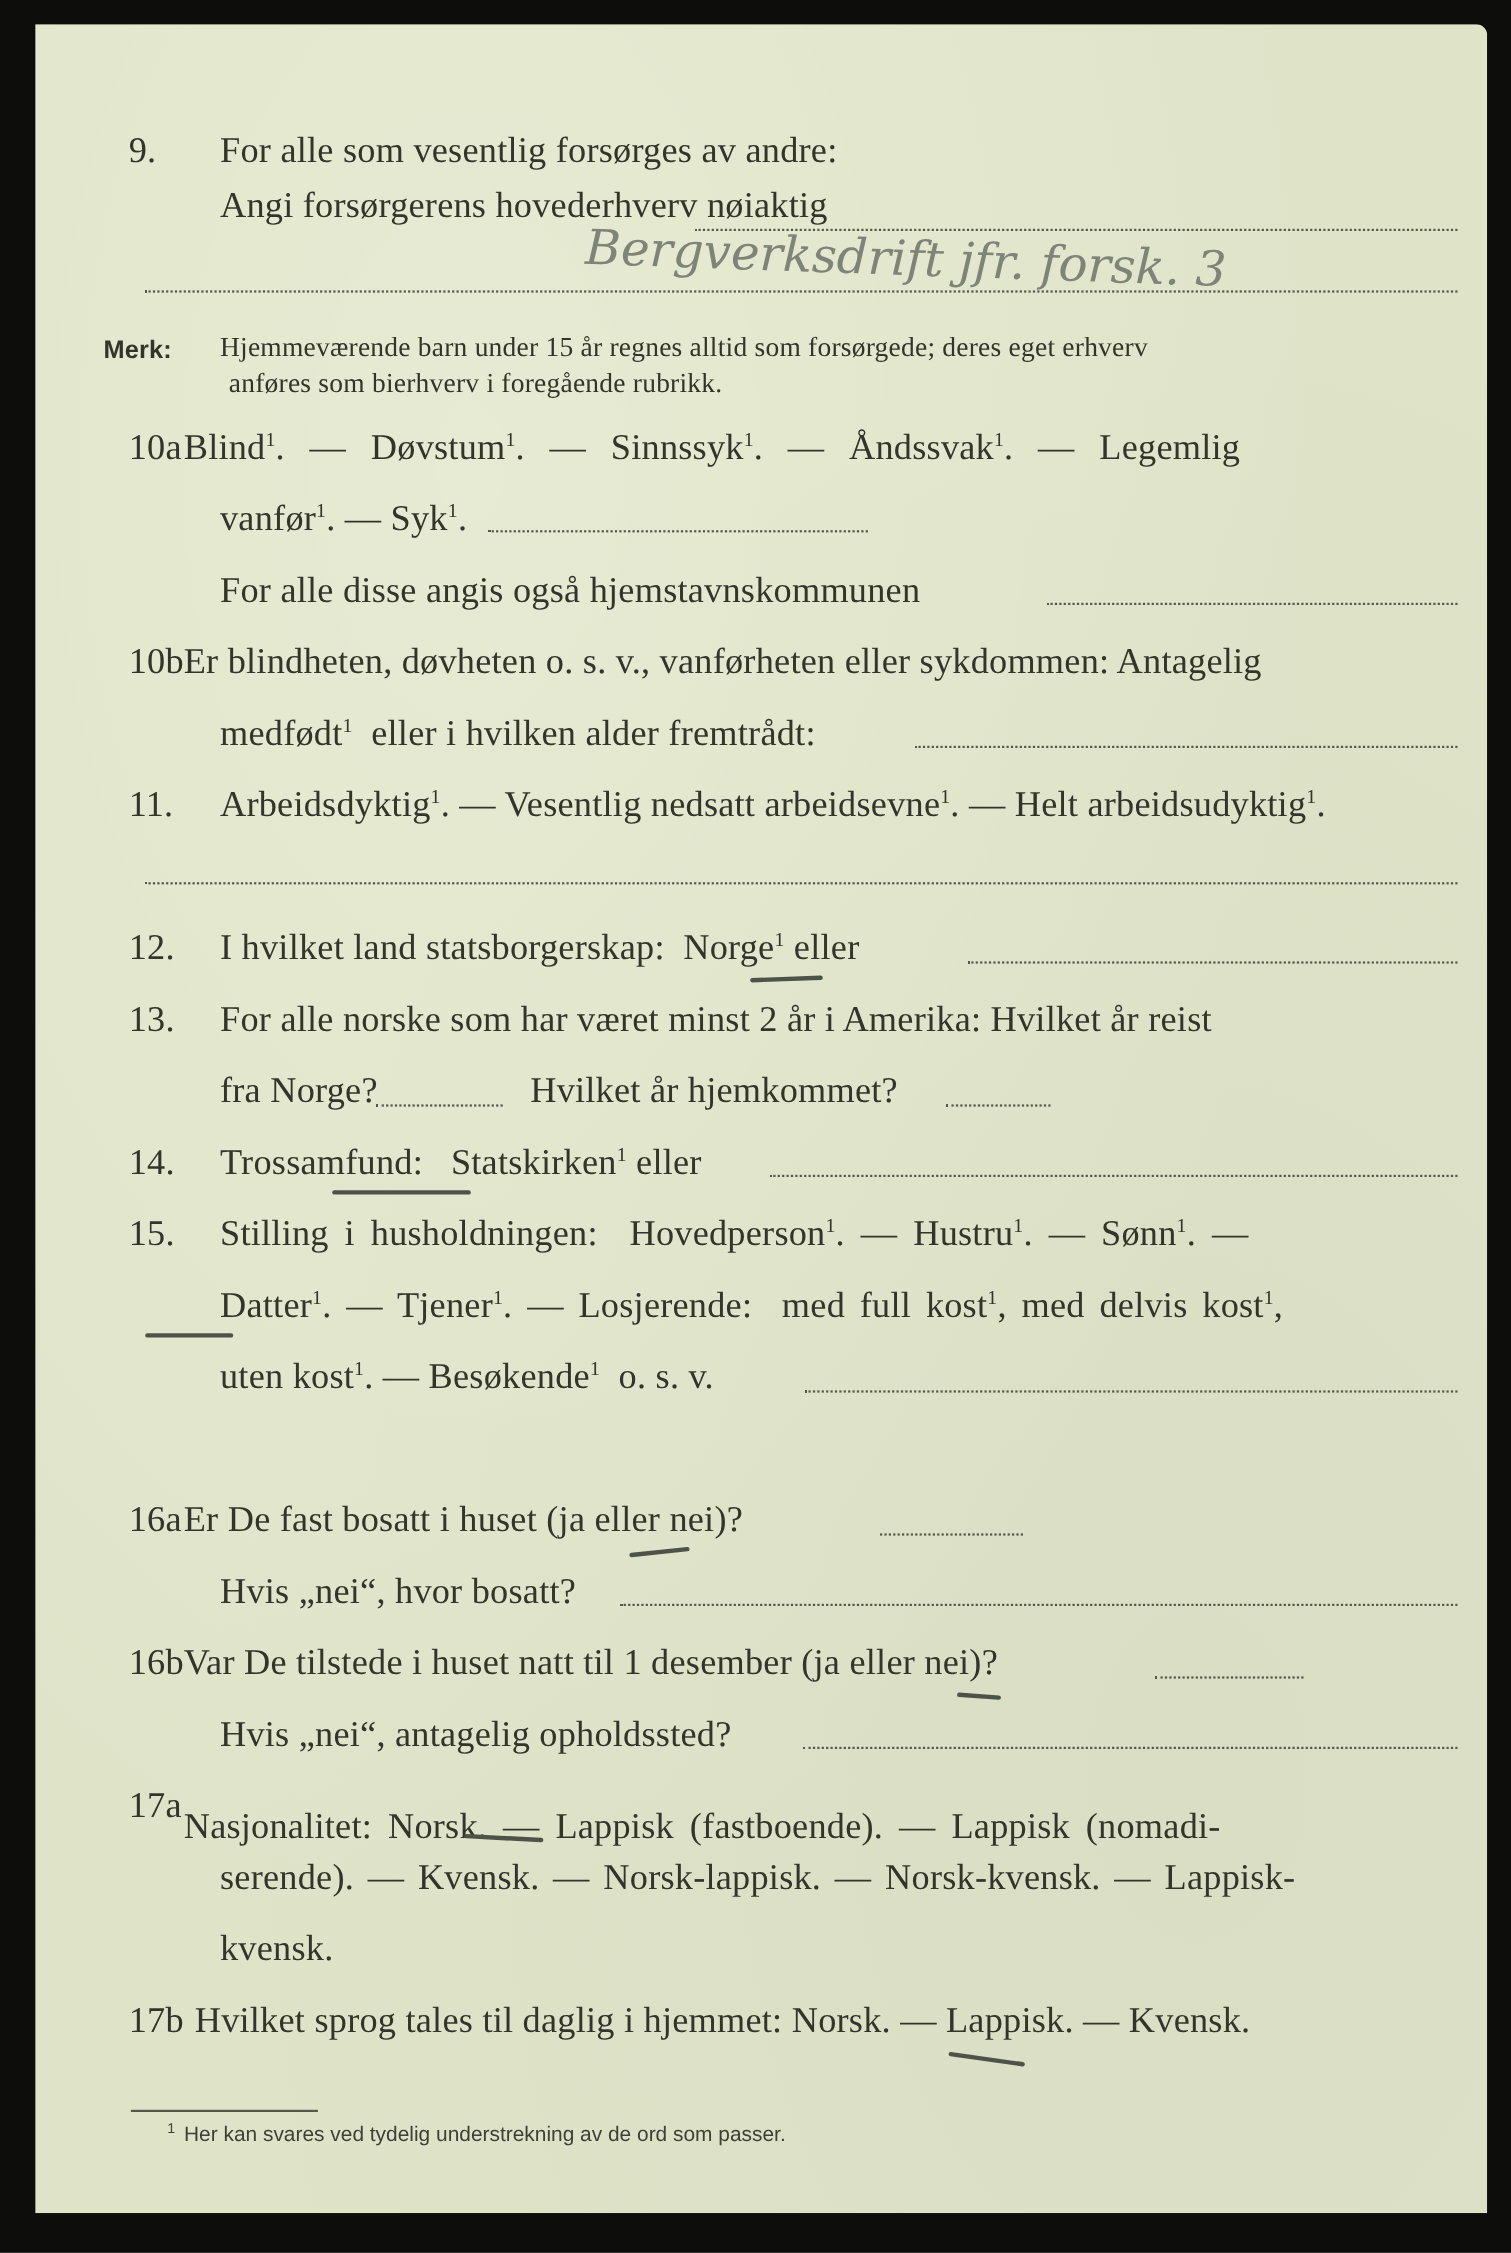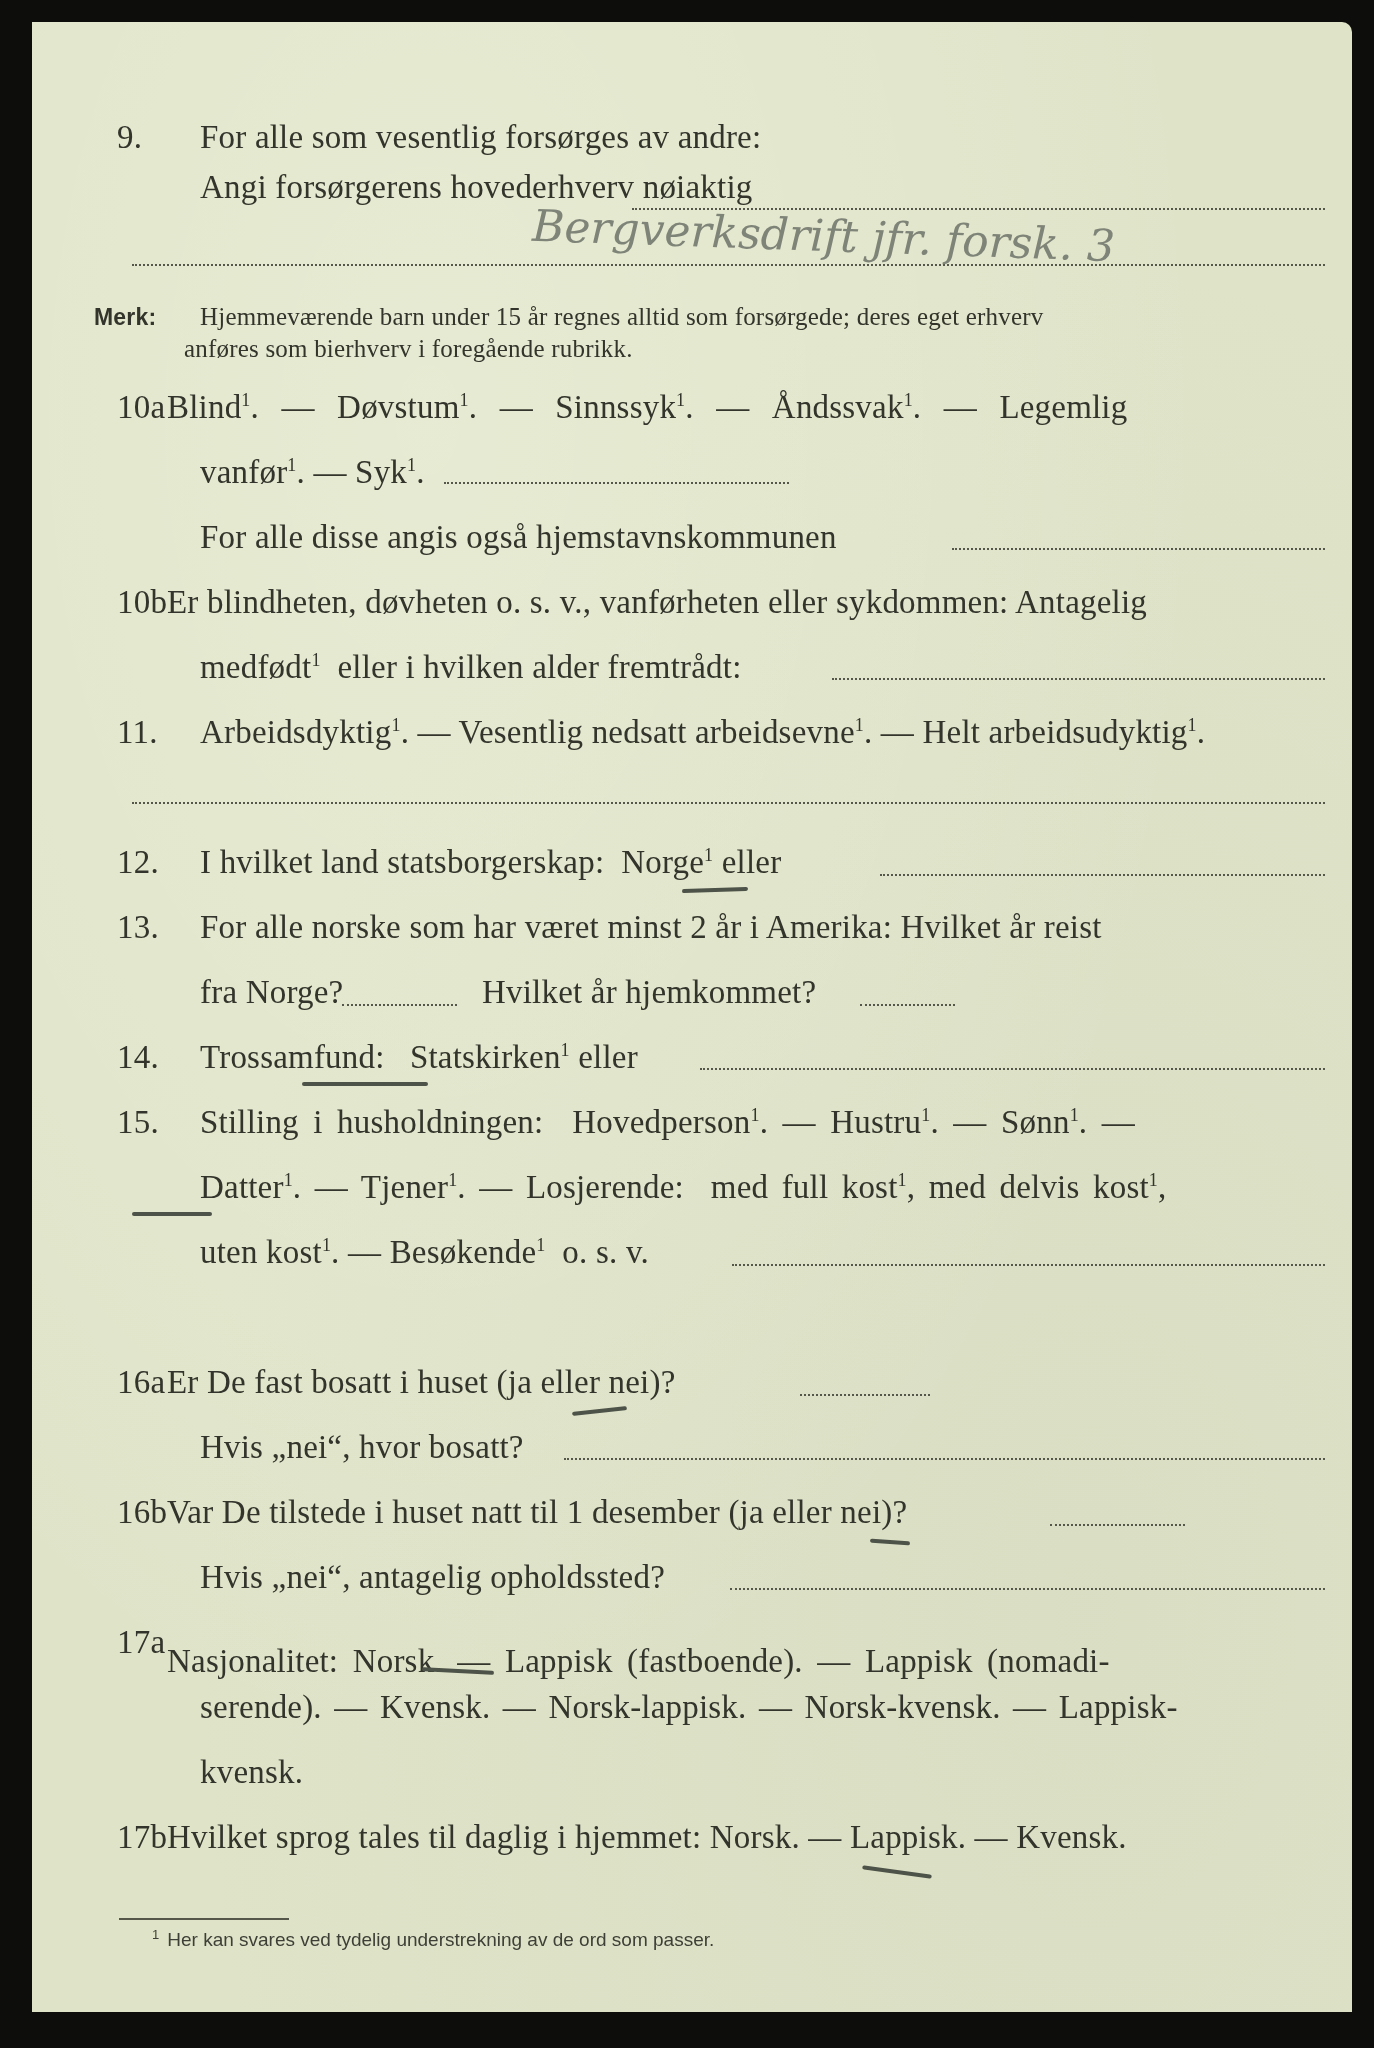--- a/index.html
+++ b/index.html
@@ -40,21 +40,21 @@
   </div>
   <div class="rule" style="left:600px; top:186px; width:693px;"></div>
   <div class="rule" style="left:100px; top:242px; width:1193px;"></div>
   <div class="hand" style="left:500px; top:188px; font-size:44px; transform:rotate(2deg);">Bergverksdrift jfr. forsk. 3</div>
 
   <div class="line merk" style="top:275px;">
     <b style="position:absolute; left:62px;">Merk:</b>
     <span style="position:absolute; left:168px;">Hjemmeværende barn under 15 år regnes alltid som forsørgede; deres eget erhverv</span>
   </div>
   <div class="line merk" style="top:307px;">
-    <span style="position:absolute; left:152px;">anføres som bierhverv i foregående rubrikk.</span>
+    <span style="position:absolute; left:176px;">anføres som bierhverv i foregående rubrikk.</span>
   </div>
 
   <div class="line" style="top:365px;">
     <span class="num">10a</span>
     <span class="txt" style="left:135px; word-spacing:14px;"><span>Blind</span><span class="sup">1</span><span>. — Døvstum</span><span class="sup">1</span><span>. — Sinnssyk</span><span class="sup">1</span><span>. — Åndssvak</span><span class="sup">1</span><span>. — Legemlig</span></span>
   </div>
   <div class="line" style="top:430px;">
     <span class="txt"><span>vanfør</span><span class="sup">1</span><span>. — Syk</span><span class="sup">1</span><span>.</span></span>
   </div>
   <div class="rule" style="left:412px; top:460px; width:345px;"></div>
@@ -145,21 +145,21 @@
   <div class="mark" style="left:390px; top:1647px; width:72px; transform:rotate(3deg);"></div>
   <div class="line" style="top:1665px;">
     <span class="txt" style="word-spacing:4px;">serende). — Kvensk. — Norsk-lappisk. — Norsk-kvensk. — Lappisk-</span>
   </div>
   <div class="line" style="top:1730px;">
     <span class="txt">kvensk.</span>
   </div>
 
   <div class="line" style="top:1795px;">
     <span class="num">17b</span>
-    <span class="txt" style="left:135px;">Hvilket sprog tales til daglig i hjemmet: Norsk. — Lappisk. — Kvensk.</span>
+    <span class="txt" style="left:145px;">Hvilket sprog tales til daglig i hjemmet: Norsk. — Lappisk. — Kvensk.</span>
   </div>
   <div class="mark" style="left:830px; top:1848px; width:70px; transform:rotate(8deg);"></div>
 
   <div class="fnrule"></div>
   <div class="footnote">
     <span style="font-size:13px; vertical-align:super; margin-right:8px;">1</span><span>Her kan svares ved tydelig understrekning av de ord som passer.</span>
   </div>
 </div>
 
 </body></html>

